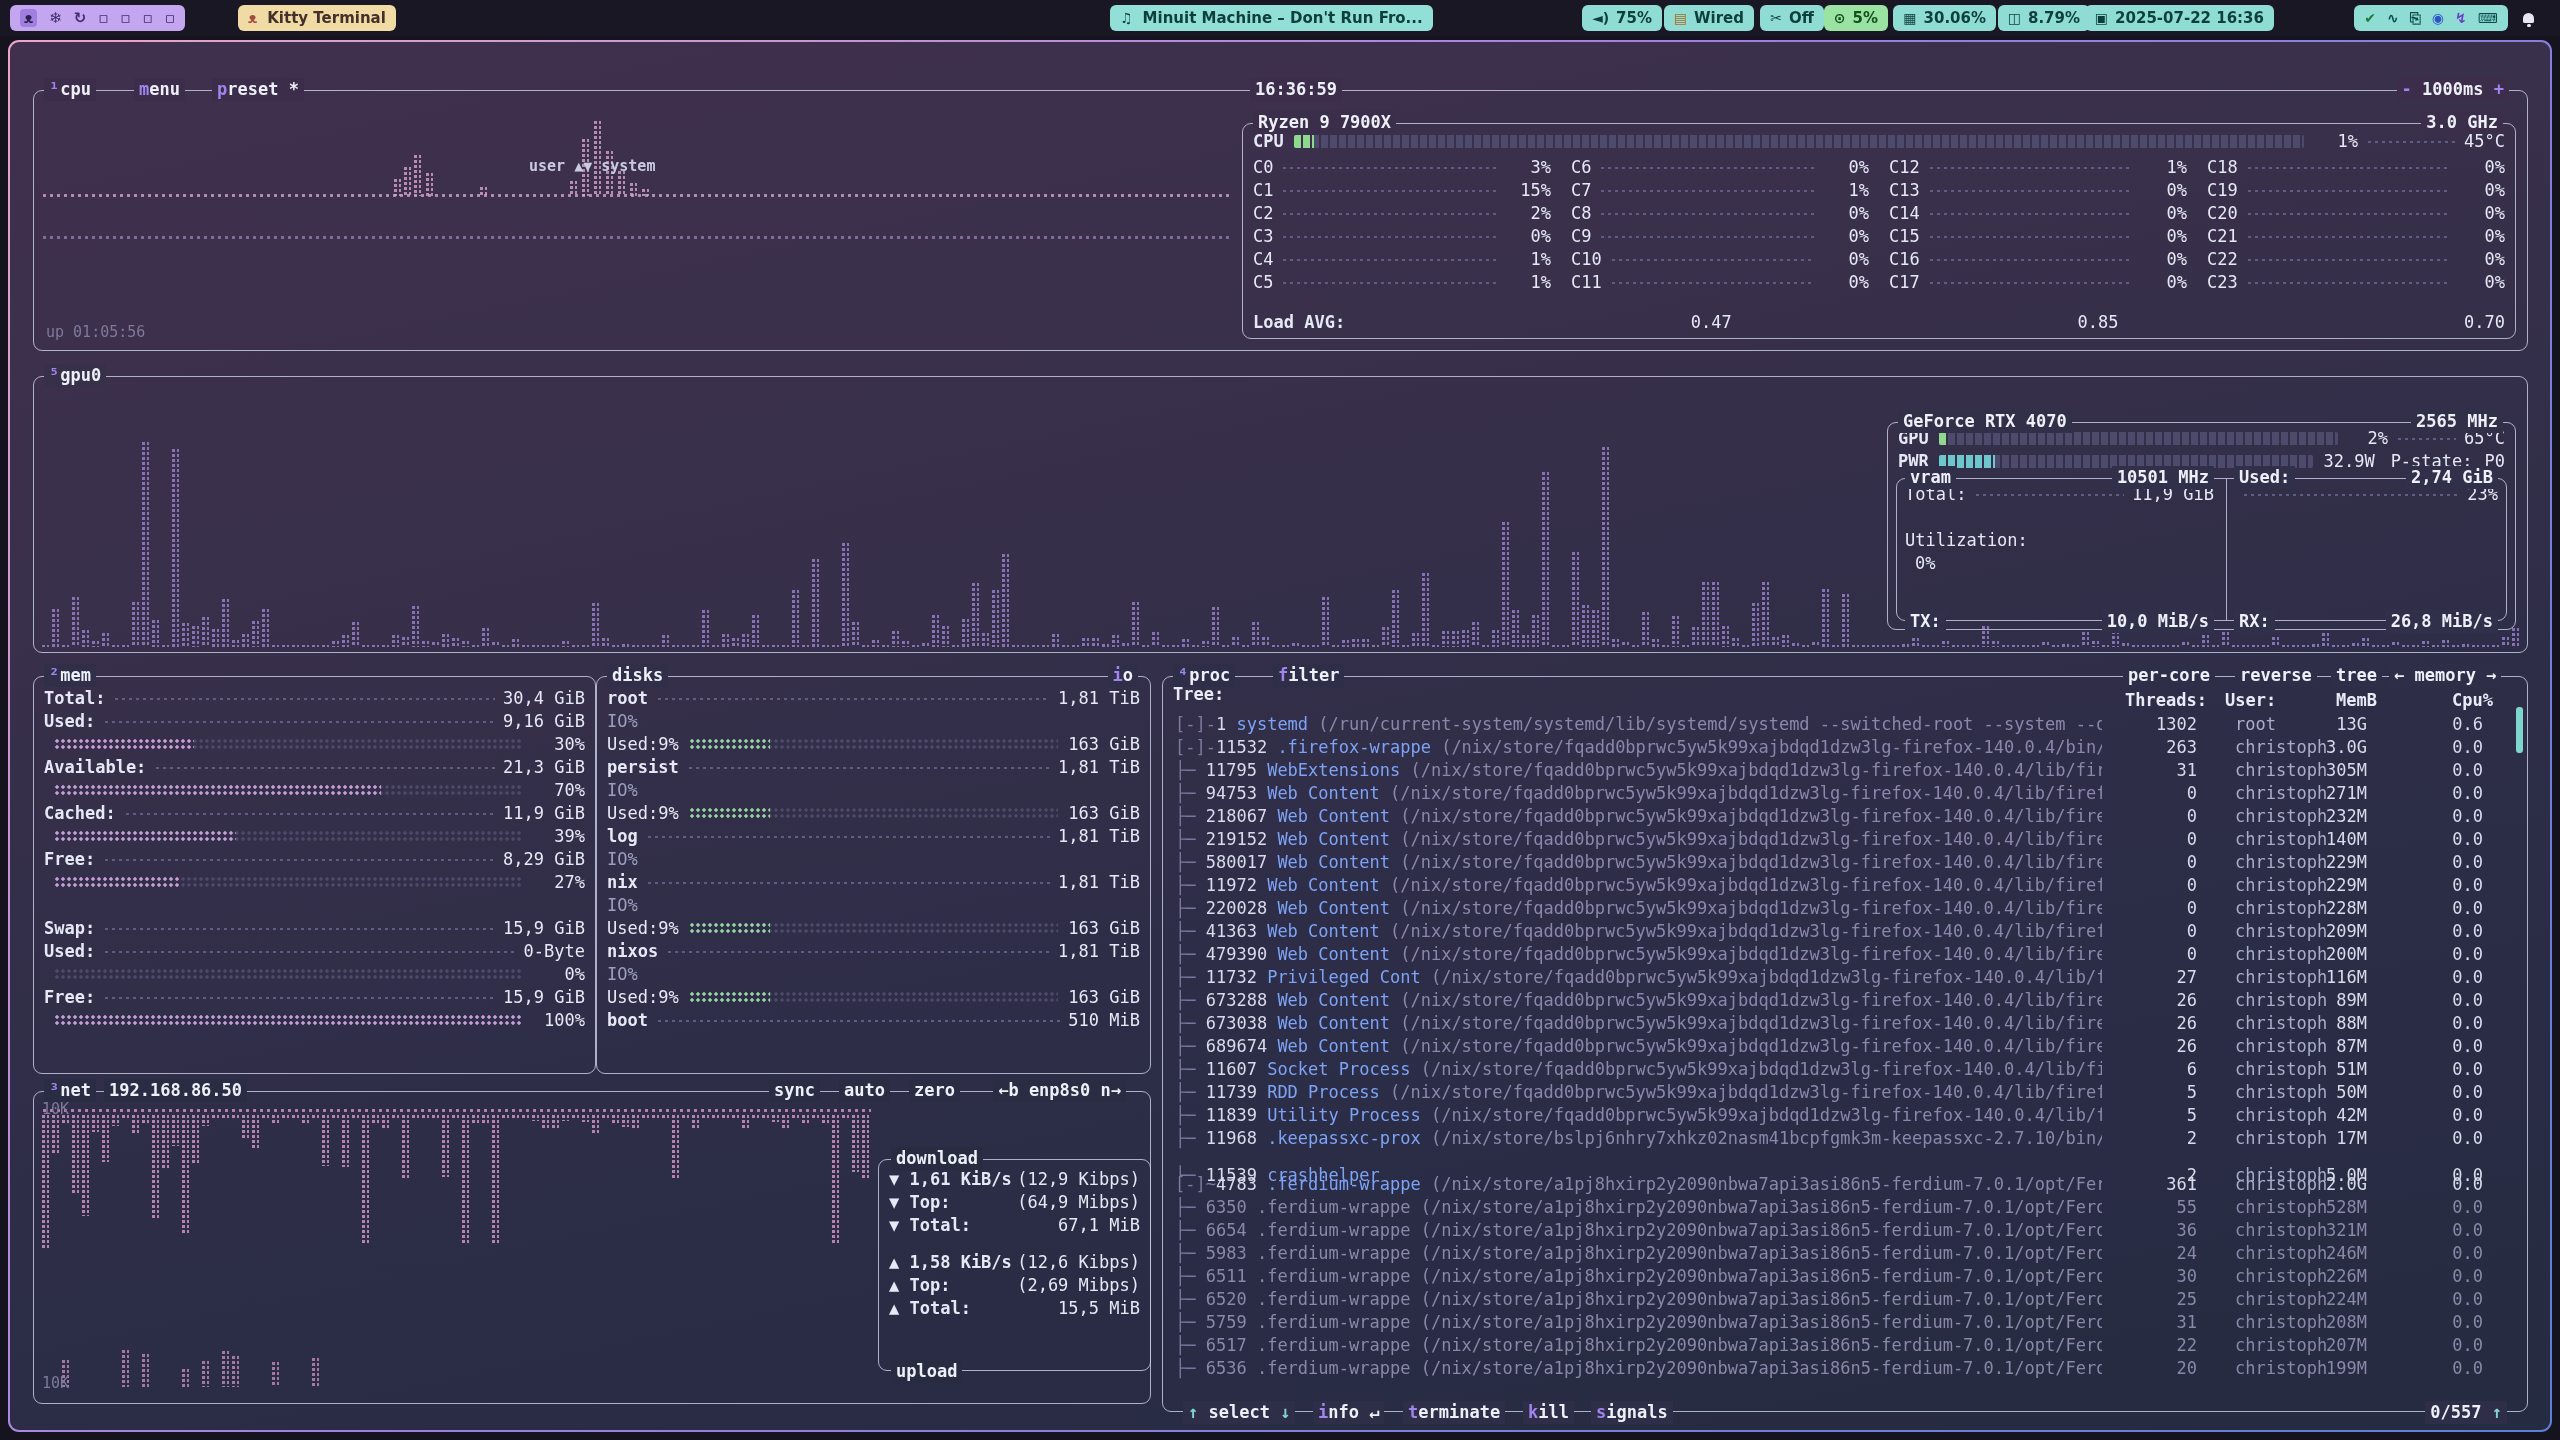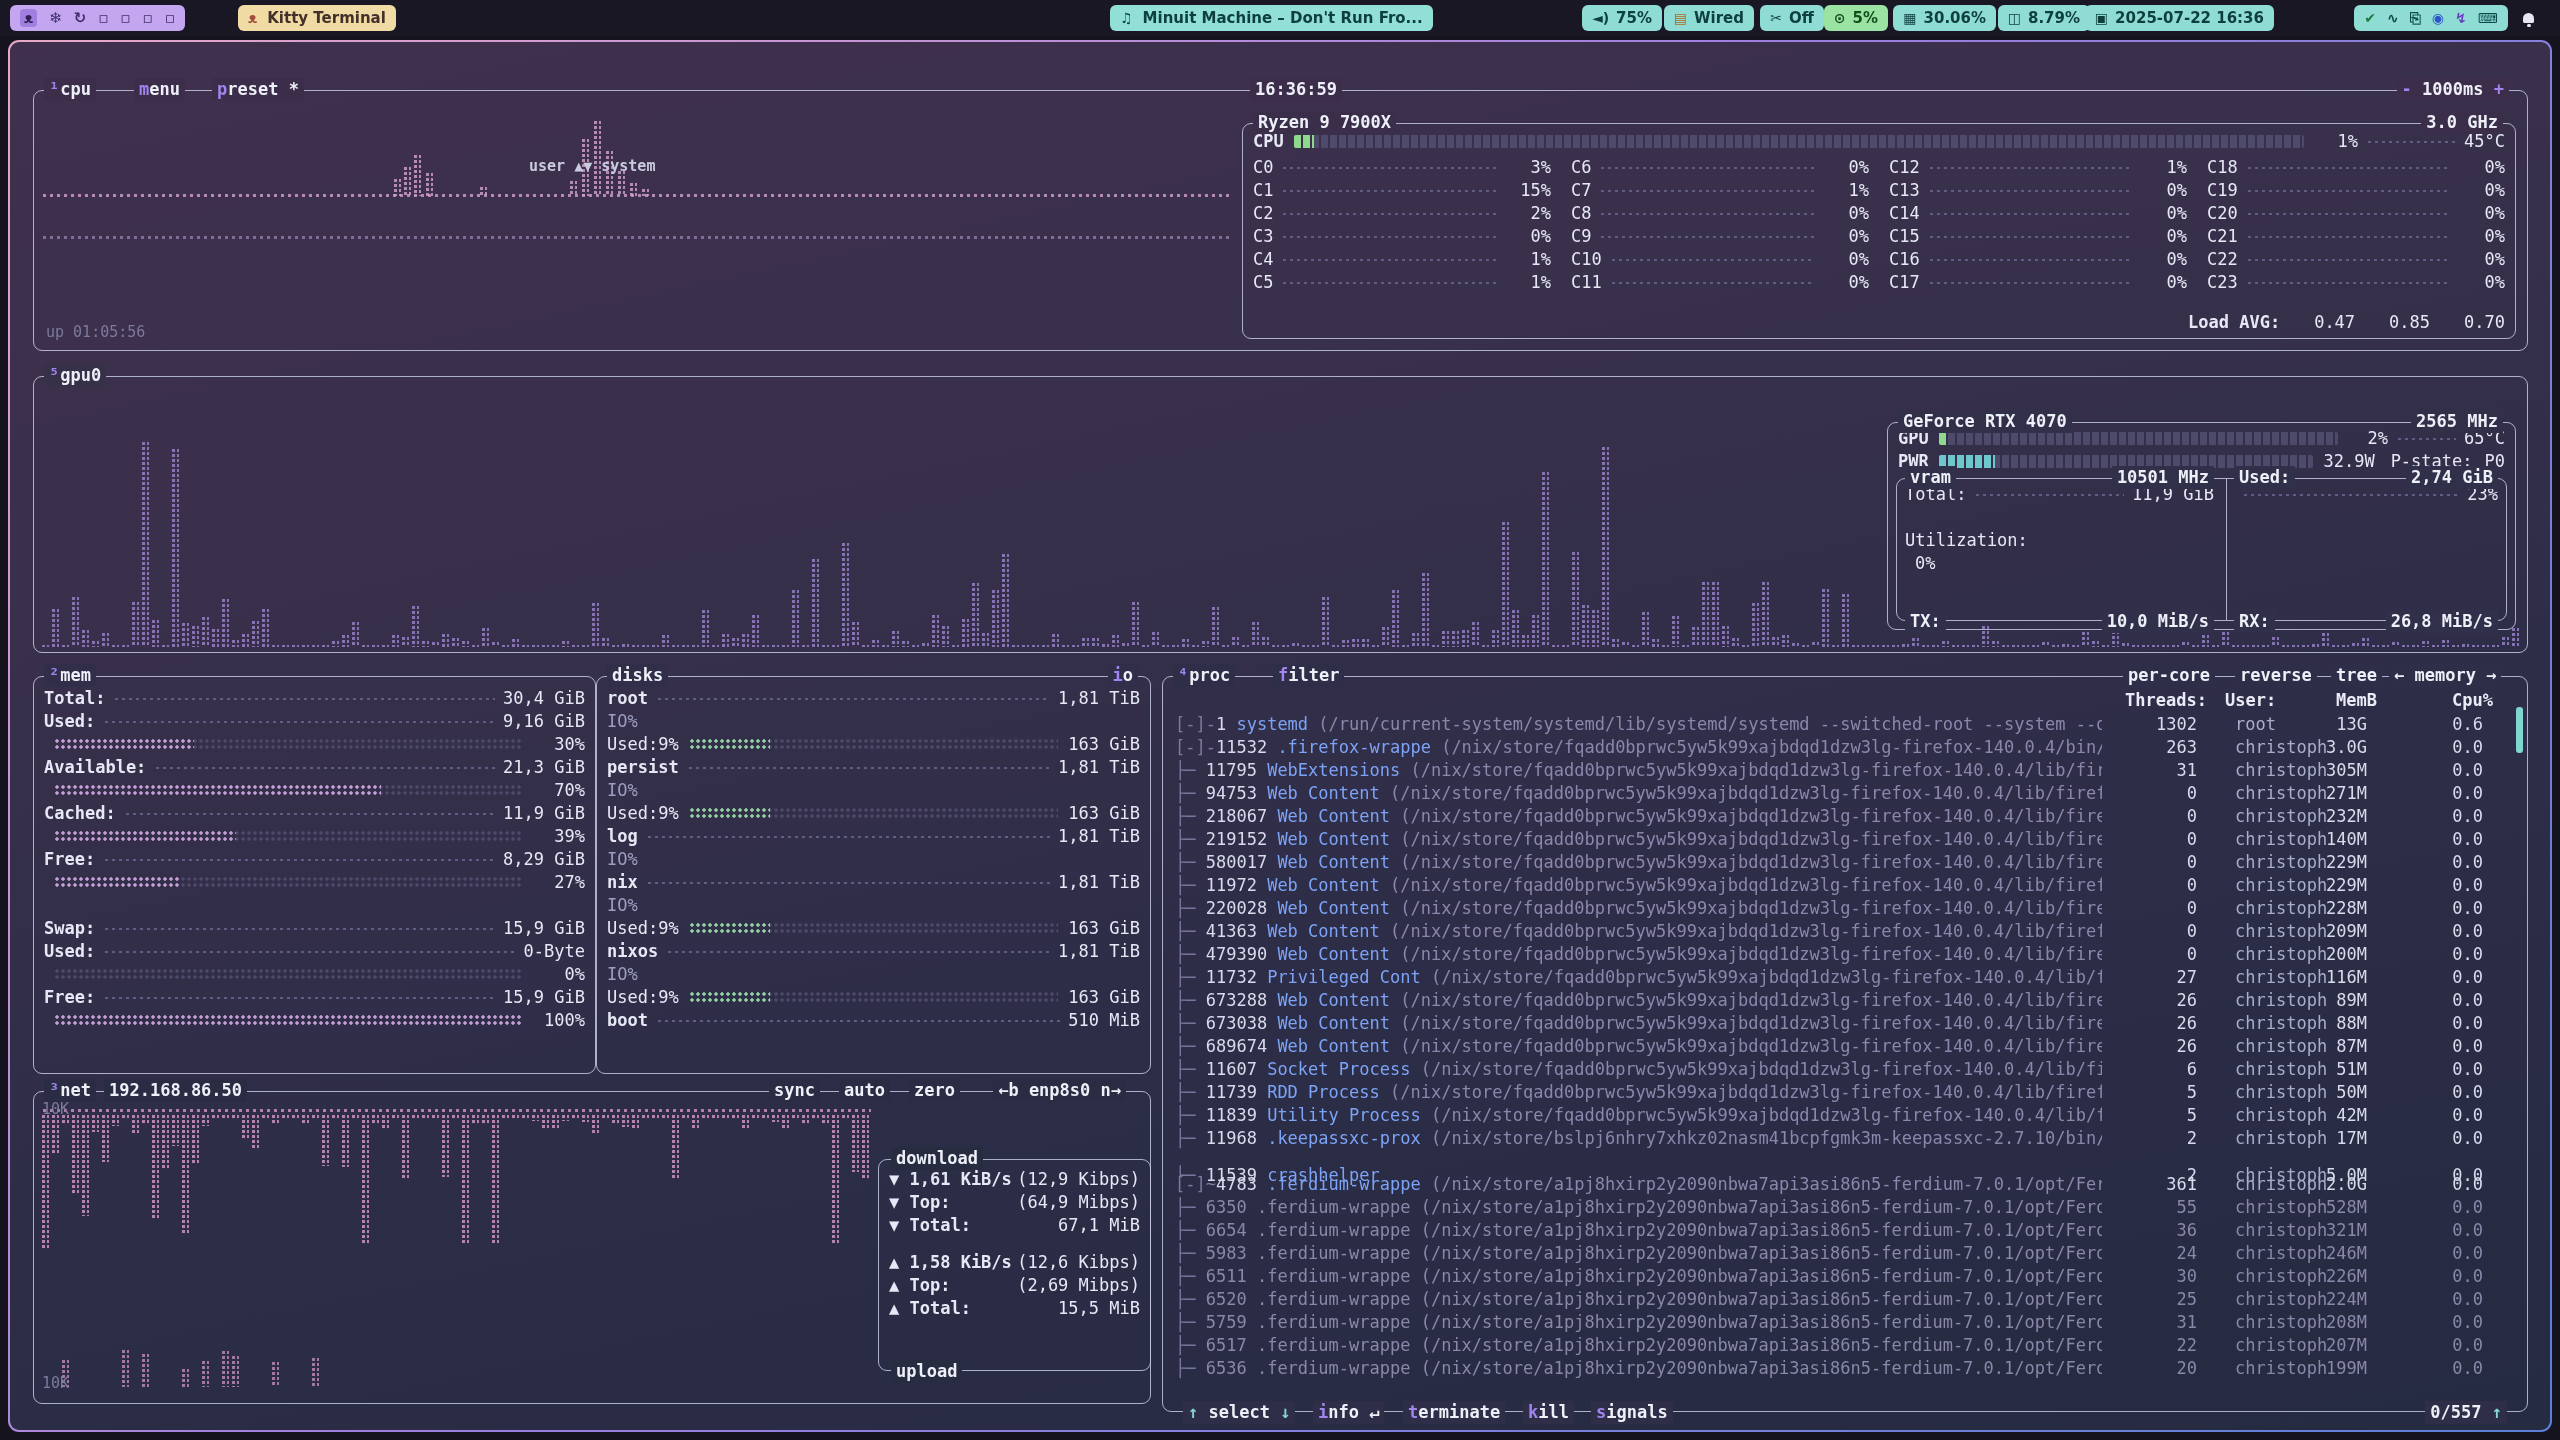--- a/index.html
+++ b/index.html
@@ -670,21 +670,21 @@
               <span class="leader"></span>
               <span class="cpct">0%</span>
             </div>
             <div class="core-row">
               <span>C23</span>
               <span class="leader"></span>
               <span class="cpct">0%</span>
             </div>
           </div>
 
-      <div class="row" style="bottom:4px;top:auto;justify-content:flex-end;gap:34px">
+      <div class="row" style="bottom:4px;top:auto;justify-content:space-between;gap:34px">
         <span class="bold">Load AVG:</span>
         <span>0.47</span>
         <span>0.85</span>
         <span>0.70</span>
       </div>
     </div>
   </div>
 
   <div class="box" id="gpu-box" style="left:23px;top:334px;width:2495px;height:277px;--lbg:#363048">
     <span class="lbl" style="left:10px">
@@ -975,20 +975,23 @@
   <div class="box" id="proc-box" style="left:1152px;top:634px;width:1366px;height:736px;--lbg:#2e2e48">
     <span class="lbl" style="left:10px">
       <span class="bnum">⁴</span><span>proc</span></span>
     <span class="lbl" style="left:110px">
       <span class="hot">f</span>ilter</span>
     <span class="lbl" style="left:960px">per-core</span>
     <span class="lbl" style="left:1072px">reverse</span>
     <span class="lbl" style="left:1168px">tree</span>
     <span class="lbl" style="left:1226px">← memory →</span>
 
+    <div class="row" style="top:6px">
+      <span class="phdr">Tree:</span>
+    </div>
     <span class="phdr pc" style="top:12px;right:320px;width:120px;text-align:right">Threads:</span>
     <span class="phdr pc" style="top:12px;left:1062px">User:</span>
     <span class="phdr pc" style="top:12px;right:150px;width:90px;text-align:right">MemB</span>
     <span class="phdr pc" style="top:12px;right:34px;width:80px;text-align:right">Cpu%</span>
 
     <div id="procrows" style="position:absolute;left:0;right:0;top:36px;bottom:24px;overflow:hidden;">
           <div class="prow" style="top: 0px;">
             <div class="pleft"><span class="ptree">[-]-</span><span class="ppid">1 </span><span class="pname">systemd </span><span class="pcmd">(/run/current-system/systemd/lib/systemd/systemd --switched-root --system --deserializ)</span></div>
             <span class="pc pc-th">1302</span>
             <span class="pc pc-user">root</span>

